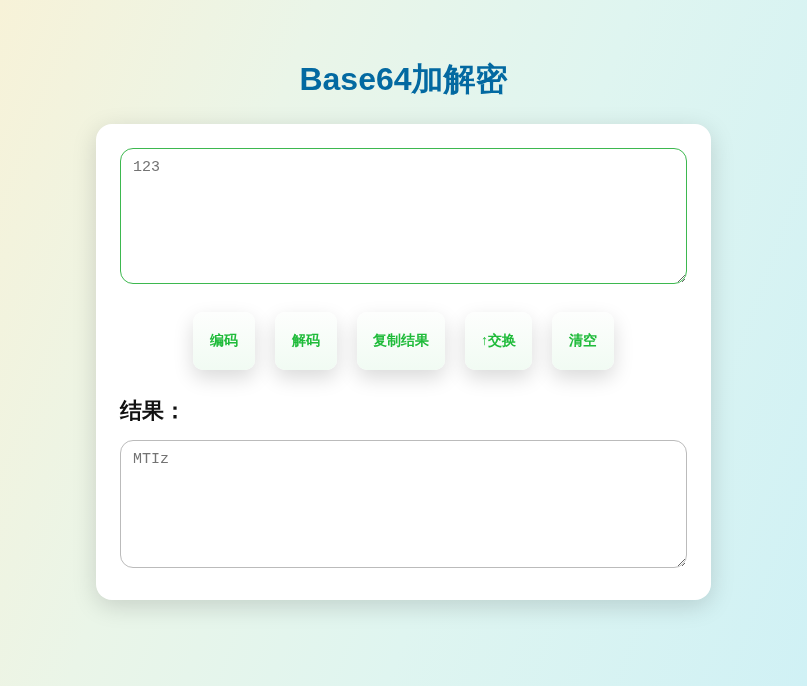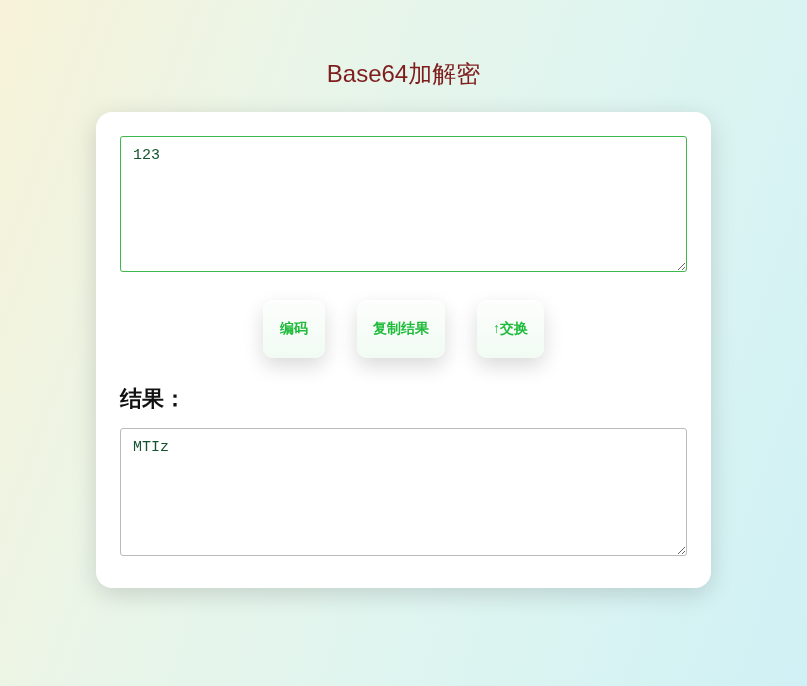--- a/index.html
+++ b/index.html
@@ -14,52 +14,52 @@
       font-family: Arial, "Microsoft YaHei", sans-serif;
       overflow: hidden;
     }
     .container {
       display: flex;
       flex-direction: column;
       align-items: center;
       padding-top: 58px;
     }
     h1 {
-      font-size: 24px;
-      font-weight: normal;
-      color: #7f1d1d;
+      font-size: 32px;
+      font-weight: bold;
+      color: #0369a1;
       margin-bottom: 22px;
     }
     .card {
       width: 615px;
       background: #fff;
       border-radius: 16px;
       box-shadow: 0 6px 24px rgba(0,0,0,0.15);
       padding: 24px 24px 28px 24px;
     }
     textarea {
       width: 100%;
       height: 136px;
       border: 1.5px solid #3db84f;
-      border-radius: 3px;
+      border-radius: 13px;
       padding: 10px 12px;
       font-family: "Courier New", monospace;
       font-size: 15px;
       resize: both;
       outline: none;
-      color: #14532d;
+      color: #737373;
     }
     textarea.result {
       border: 1.5px solid #bbb;
       height: 128px;
     }
     .button-row {
       display: flex;
       justify-content: center;
-      gap: 32px;
+      gap: 20px;
       margin: 24px 0 26px 0;
       align-items: center;
     }
     .btn {
       background: linear-gradient(180deg, #fdfefd 0%, #f1fbf3 100%);
       border: none;
       border-radius: 10px;
       padding: 20px 16px;
       font-size: 14px;
       font-weight: bold;
@@ -79,19 +79,21 @@
   </style>
 </head>
 <body>
 
 <div class="container">
   <h1>Base64加解密</h1>
   <div class="card">
     <textarea style="">123</textarea>
     <div class="button-row">
       <button class="btn">编码</button>
+      <button class="btn">解码</button>
       <button class="btn">复制结果</button>
       <button class="btn">↑交换</button>
+      <button class="btn">清空</button>
     </div>
     <div class="result-label">结果：</div>
     <textarea class="result" style="">MTIz</textarea>
   </div>
 </div>
 
 </body></html>

